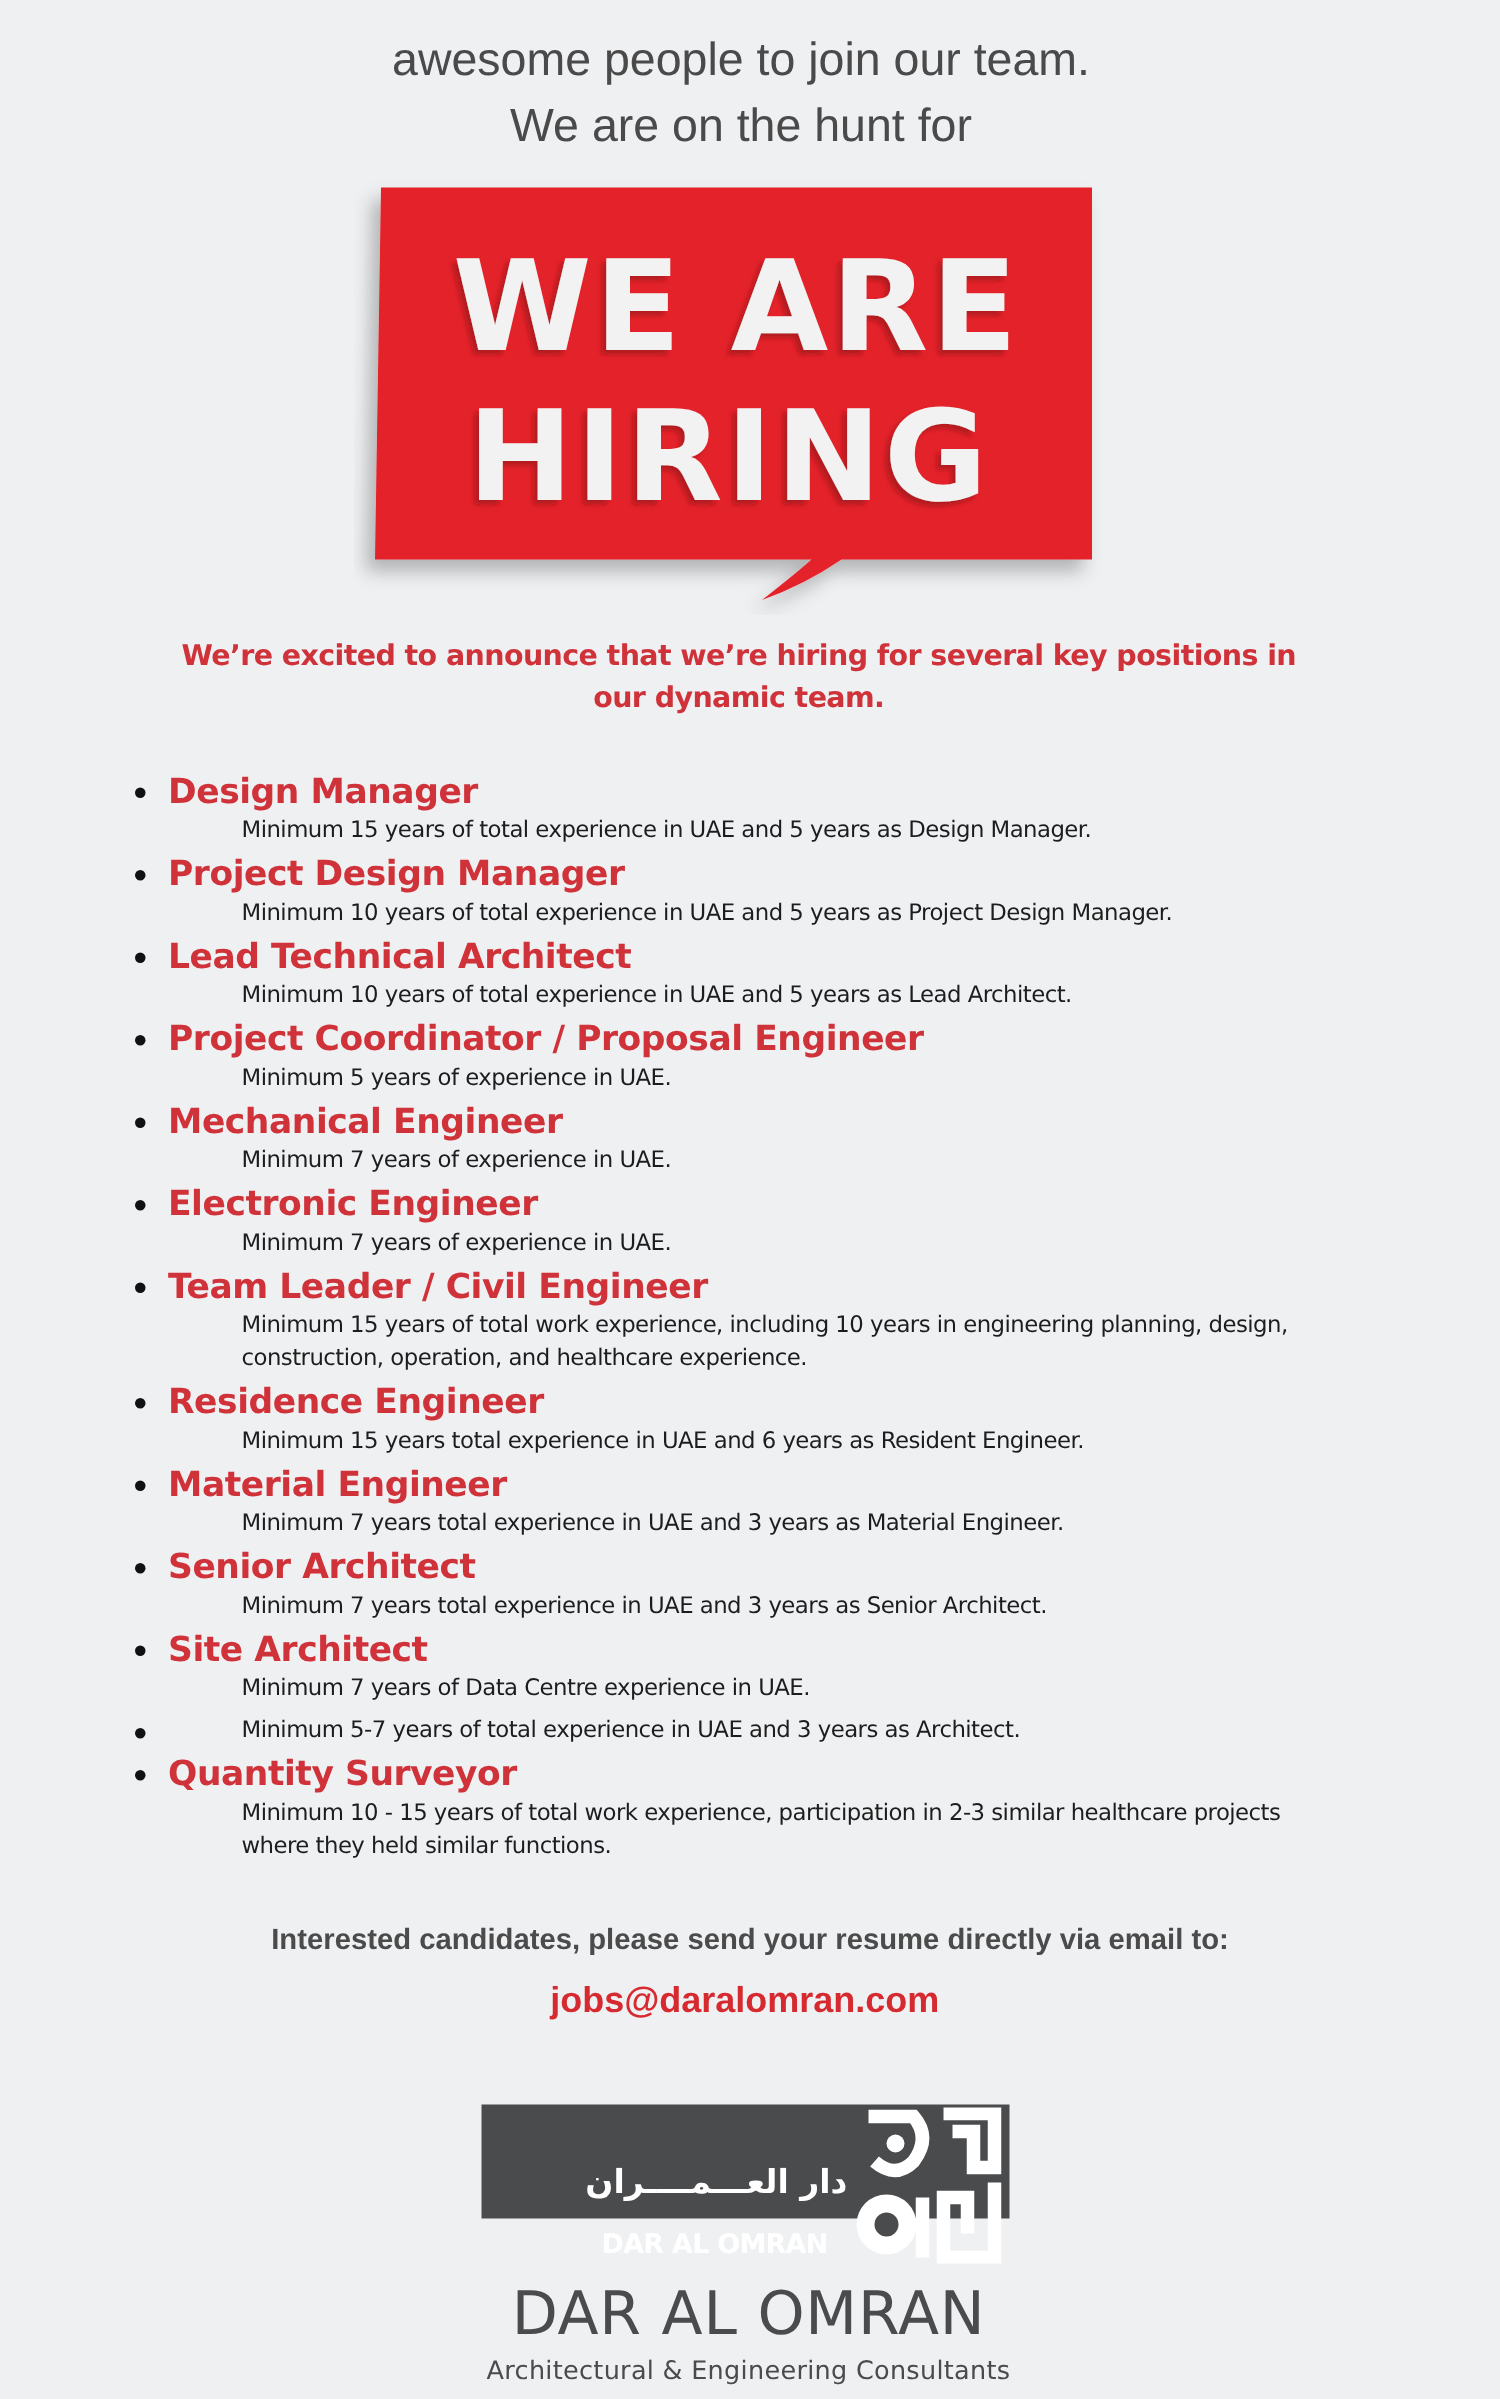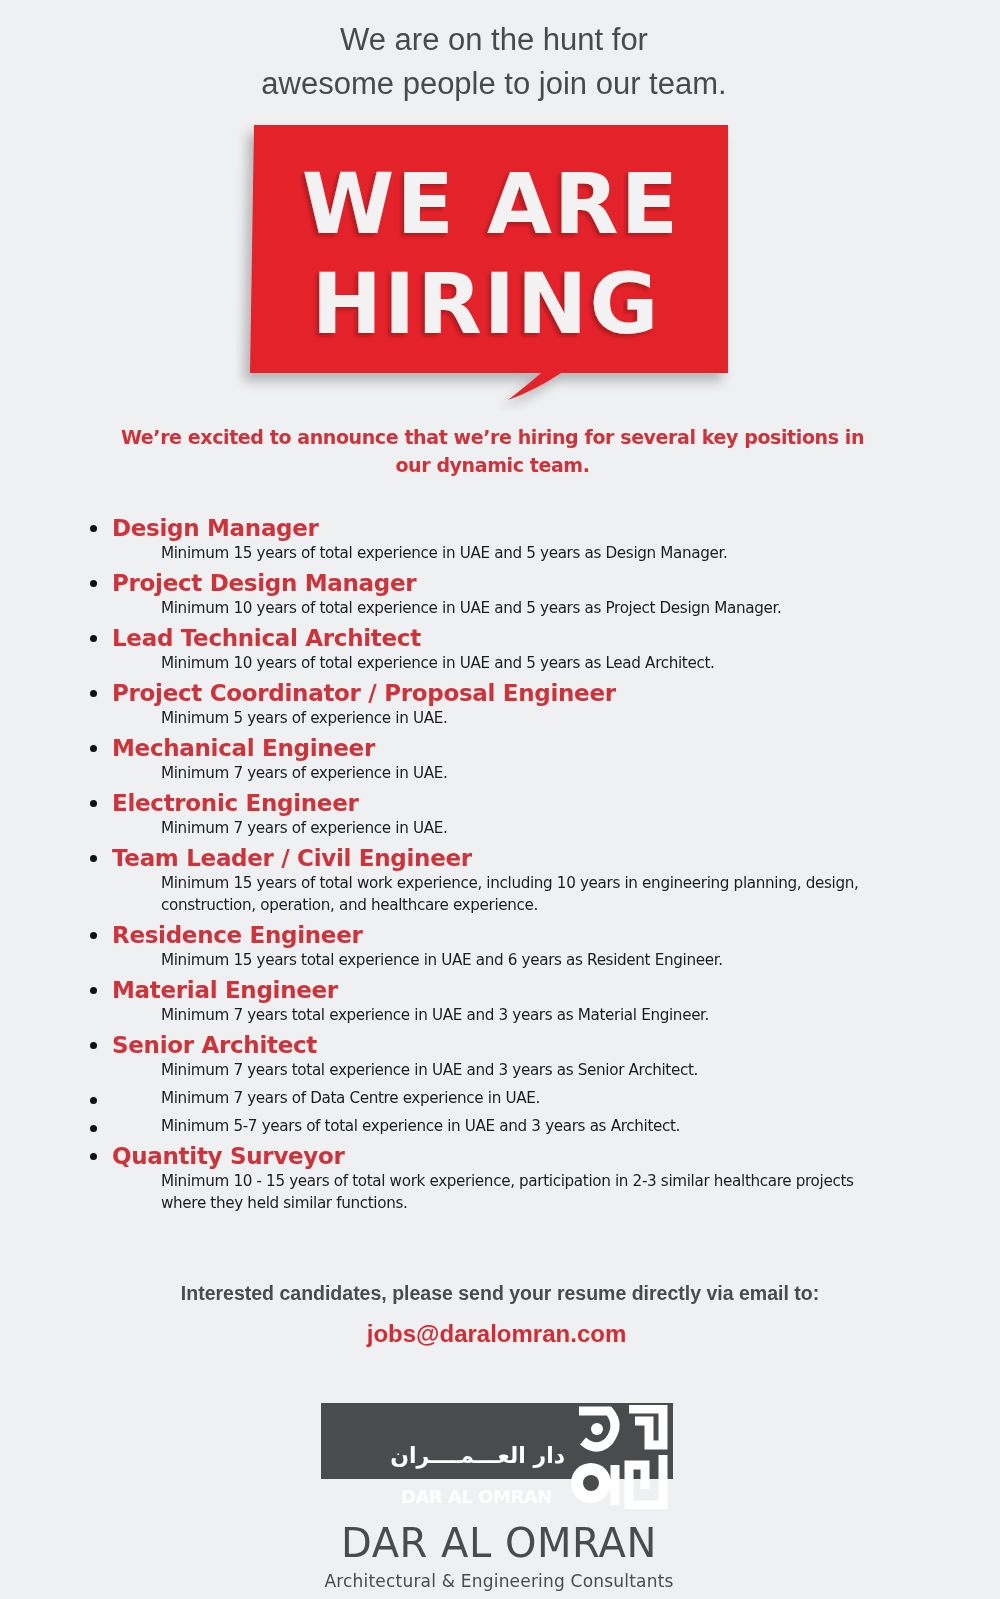--- a/index.html
+++ b/index.html
@@ -79,22 +79,22 @@
   .company-tagline {
     position: absolute; left: 321px; top: 1571px; width: 356px;
     text-align: center; color: #4a4b4d;
     font-family: "DejaVu Sans", sans-serif; font-size: 17px; letter-spacing: 0.2px;
   }
 </style>
 </head>
 <body>
 
 <div class="headline">
+  <div>awesome people to join our team.</div>
   <div>We are on the hunt for</div>
-  <div>awesome people to join our team.</div>
 </div>
 
 <div class="banner">
   <svg viewBox="0 0 510 290">
     <defs>
       <filter id="sh" x="-10%" y="-10%" width="120%" height="130%">
         <feDropShadow dx="-6" dy="8" stdDeviation="6" flood-color="#000" flood-opacity="0.25"></feDropShadow>
       </filter>
       <filter id="inner" x="-5%" y="-5%" width="110%" height="110%">
         <feDropShadow dx="-3" dy="3" stdDeviation="1.5" flood-color="#8a0f14" flood-opacity="0.55"></feDropShadow>
@@ -154,20 +154,21 @@
       <span class="title">Material Engineer</span>
       <span class="desc">Minimum 7 years total experience in UAE and 3 years as Material Engineer.</span>
     </li>
   <li class="job">
       <span class="bullet"></span>
       <span class="title">Senior Architect</span>
       <span class="desc">Minimum 7 years total experience in UAE and 3 years as Senior Architect.</span>
     </li>
   <li class="job">
       <span class="bullet"></span>
+      <span class="title">Site Architect</span>
       <span class="desc">Minimum 7 years of Data Centre experience in UAE.</span>
     </li>
   <li class="job">
       <span class="bullet"></span>
       <span class="desc">Minimum 5-7 years of total experience in UAE and 3 years as Architect.</span>
     </li>
   <li class="job">
       <span class="bullet"></span>
       <span class="title">Quantity Surveyor</span>
       <span class="desc" style="width:735px">Minimum 10 - 15 years of total work experience, participation in 2-3 similar healthcare projects where they held similar functions.</span>

